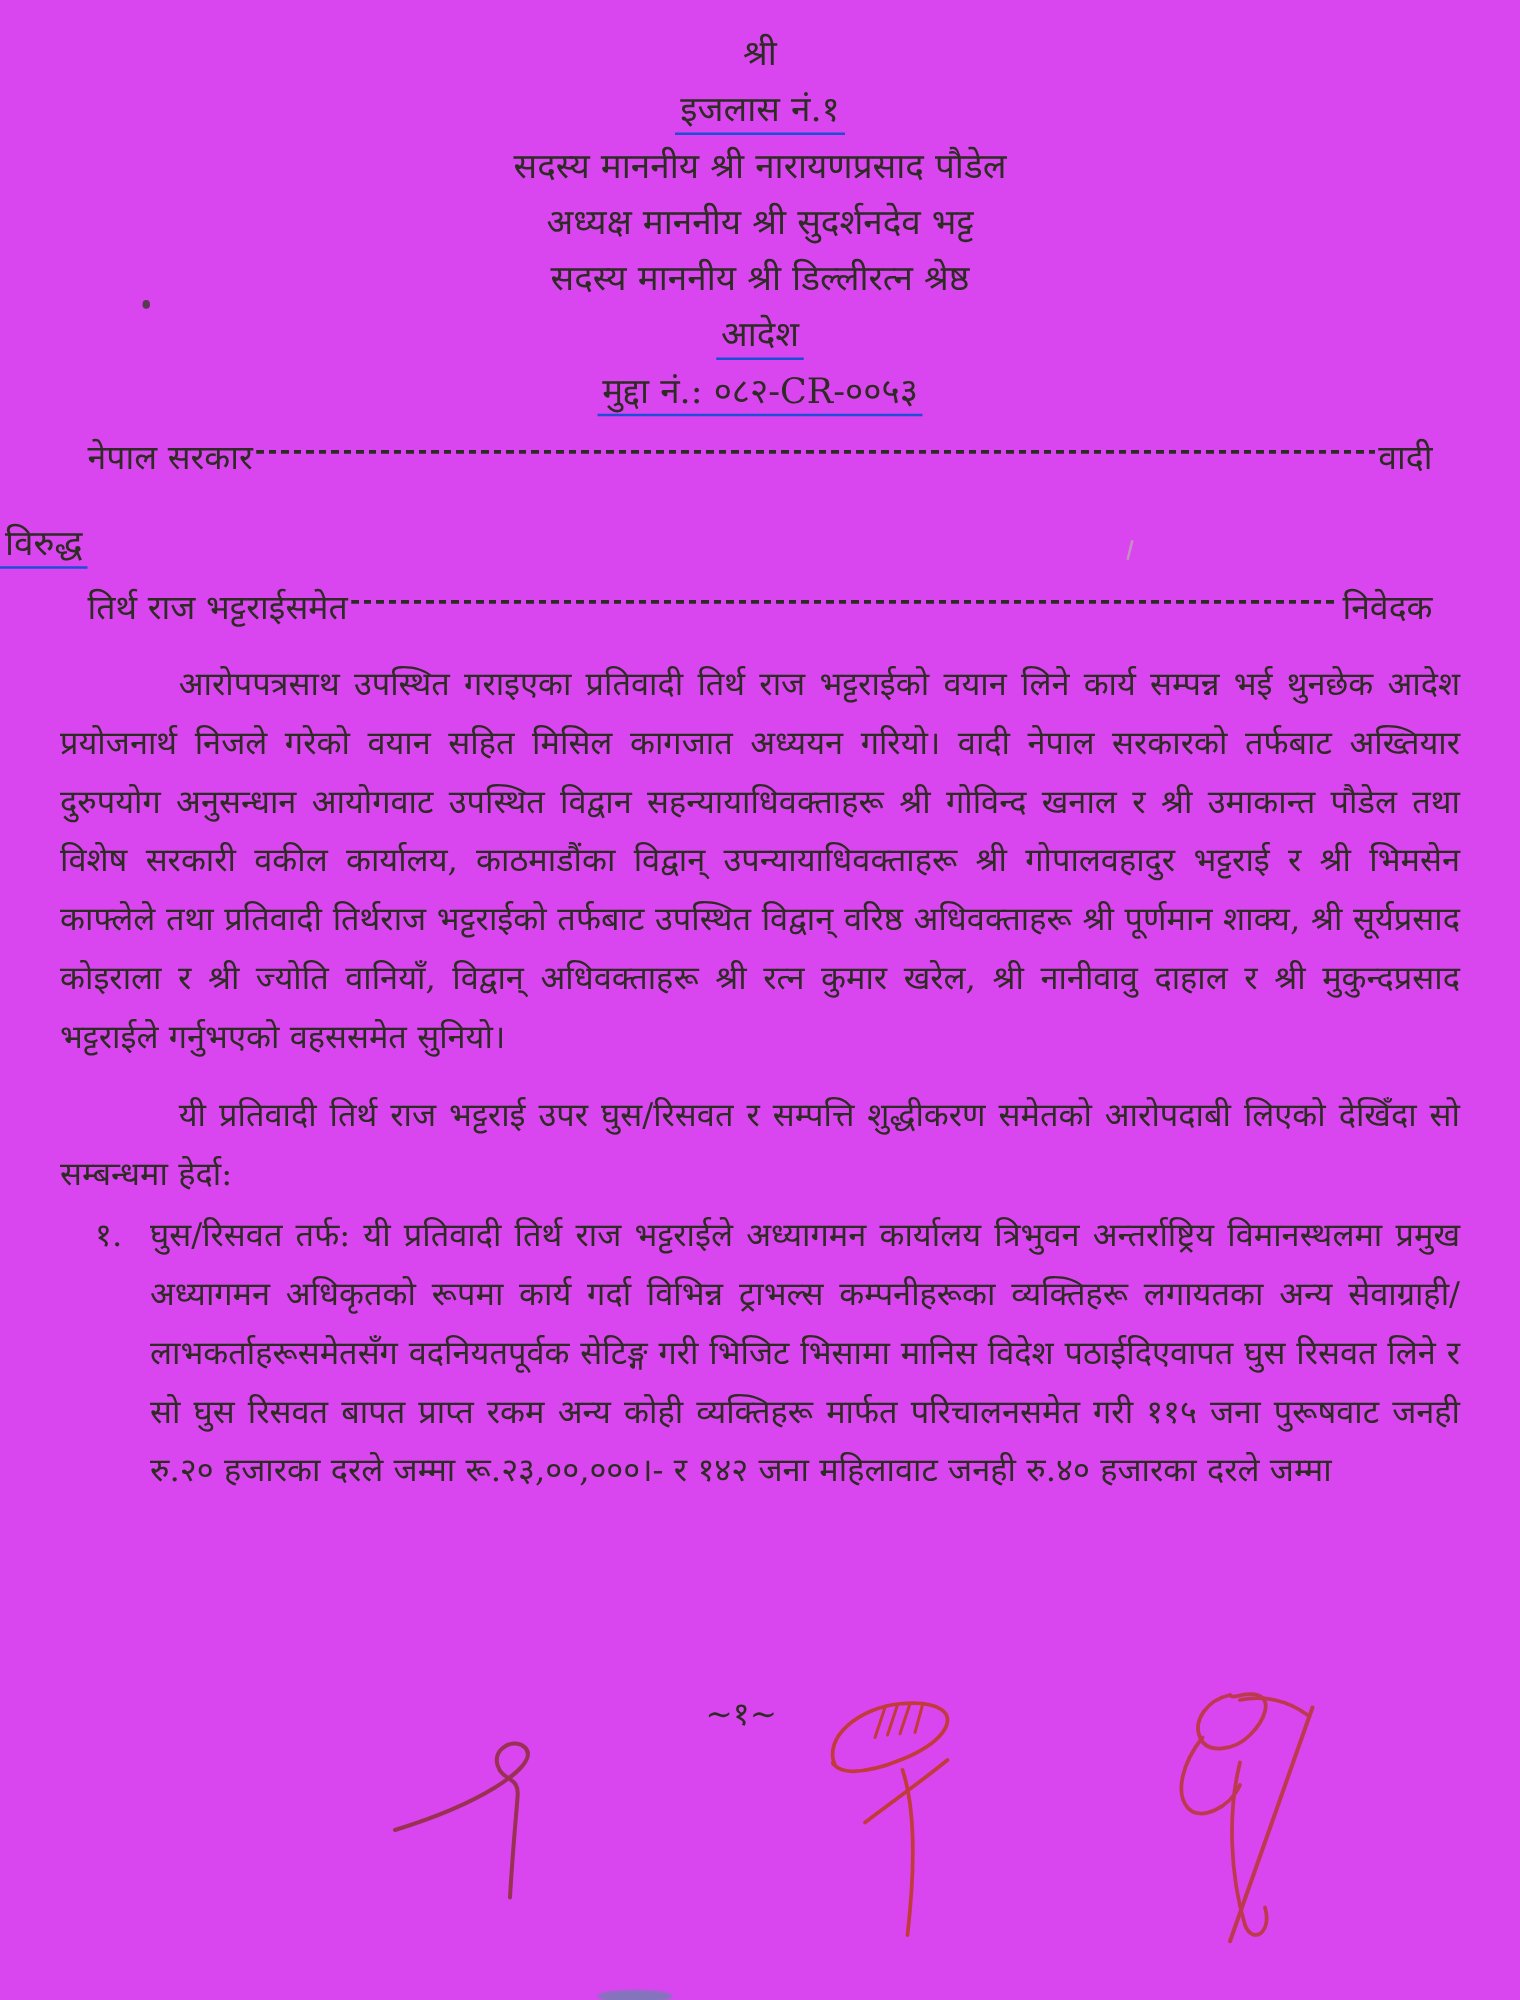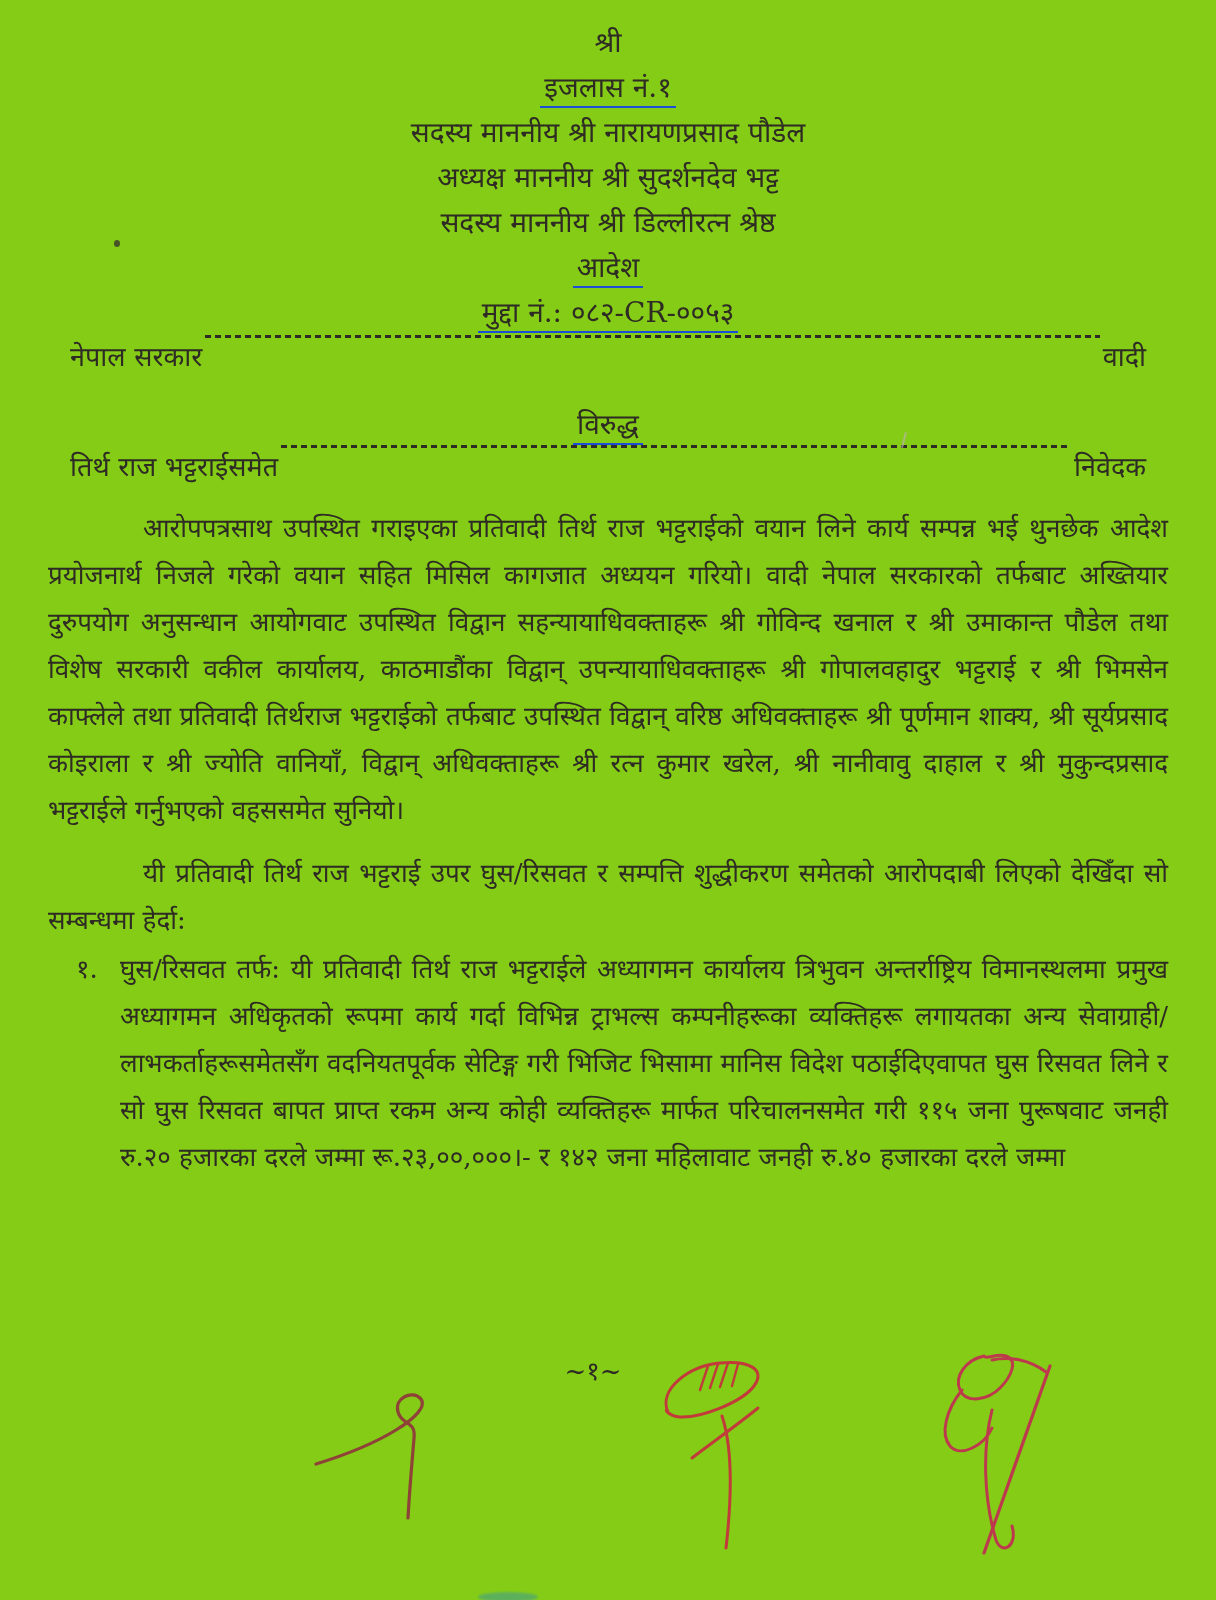--- a/index.html
+++ b/index.html
@@ -1,44 +1,44 @@
 <!DOCTYPE html>
 <html><head>
 <meta charset="utf-8">
 <style>
   html,body{margin:0;padding:0;background:#e9e7e1;}
   .page{
     position:relative;
     width:1216px;height:1600px;
     margin:0 auto;
-    background:#84cc16;
+    background:#d946ef;
     font-family:"DejaVu Serif","Liberation Serif",serif;
     color:#2e2b24;
     overflow:hidden;
   }
   .header{ text-align:center; padding-top:20px; }
   .header .hline{ height:45px; line-height:45px; font-size:28px; }
   .header .hline.big{ font-size:30px; }
   .underlined{
     display:inline-block;
     border-bottom:2px solid #1d4ed8;
     padding:0 4px 1px 4px;
     line-height:1.25;
   }
   .party-row{
-    display:flex; align-items:flex-start;
-    padding:0 70px; 
+    display:flex; align-items:center;
+    padding:0 70px; margin-top:10px;
     font-size:27px; height:44px;
   }
   .party-row .name,.party-row .role{ white-space:nowrap; line-height:44px;}
   .leader{
     flex:1 1 auto; height:3px; margin:0 3px 11px 3px;
     background-image:repeating-linear-gradient(to right,#2e2b24 0 6px,transparent 6px 10px);
   }
-  .center-line{ text-align:center; font-size:28px; }
+  .center-line{ font-size:28px; }
   .versus{ margin-top:28px; }
   .subject{ margin-top:12px; }
   .body-text{ padding:16px 48px 0 48px; font-size:26px; line-height:47px; text-align:justify; }
   .para{ margin:0; text-indent:95px; }
   .para.p2{ text-indent:95px; margin-top:16px; }
   .list-item{ display:flex; margin-top:2px; }
   .list-item .num{ width:44px; flex:0 0 44px; padding-left:28px; }
   .list-item .itext{ flex:1 1 auto; text-align:justify; }
   .page-number{
     position:absolute; top:1352px; left:538px; width:110px;

